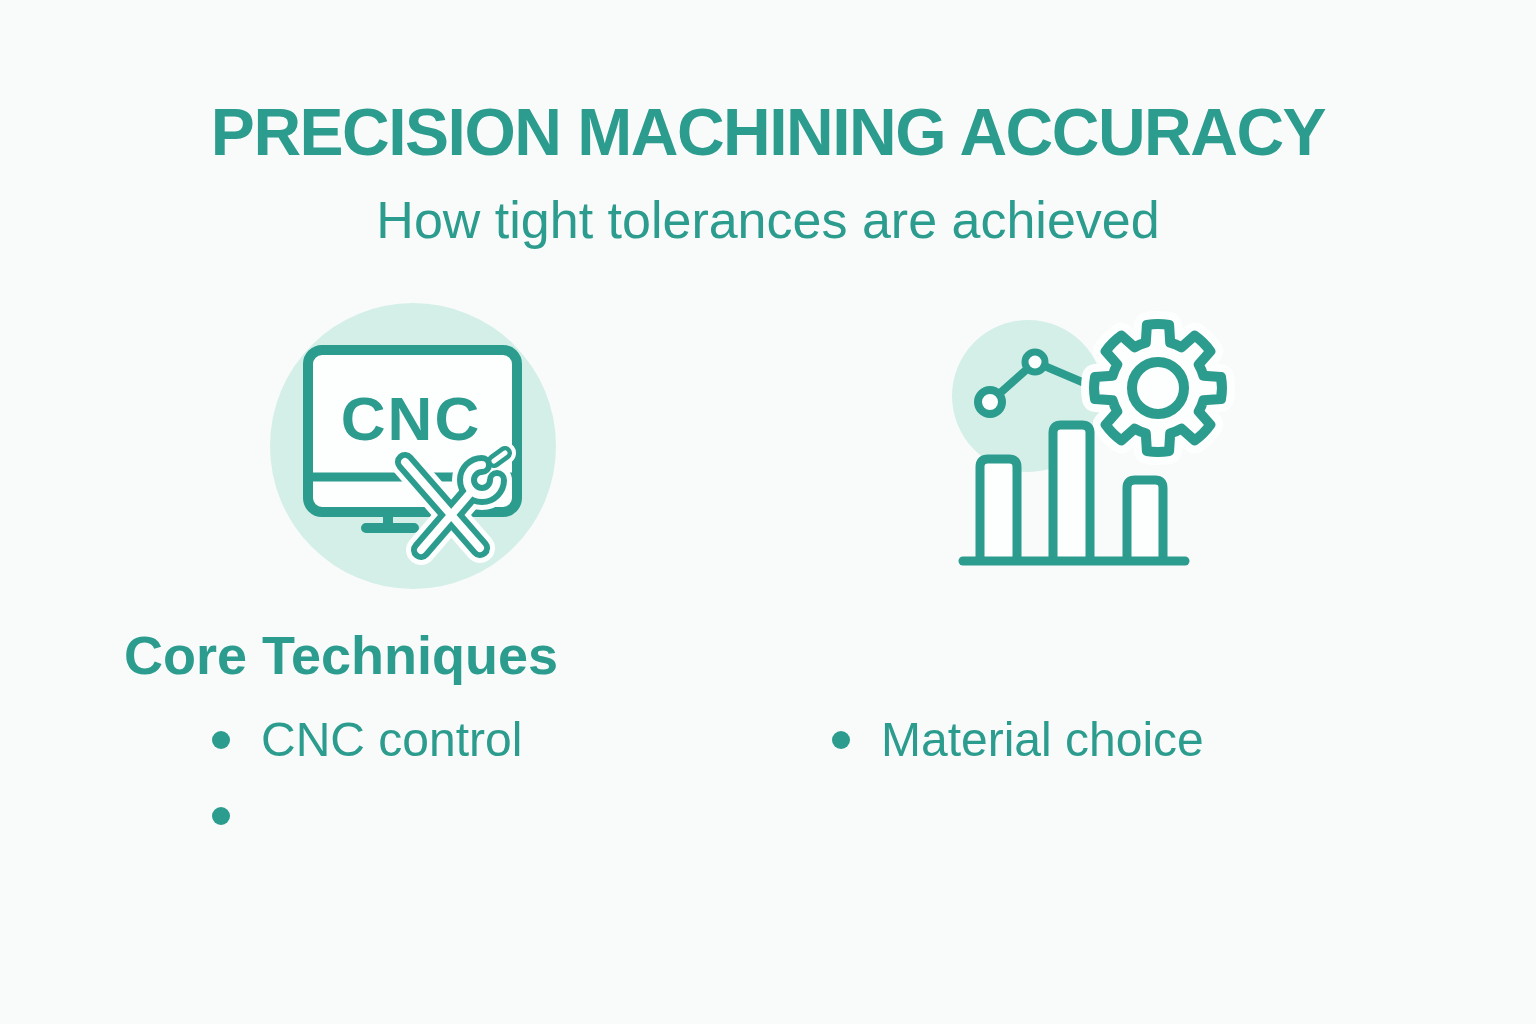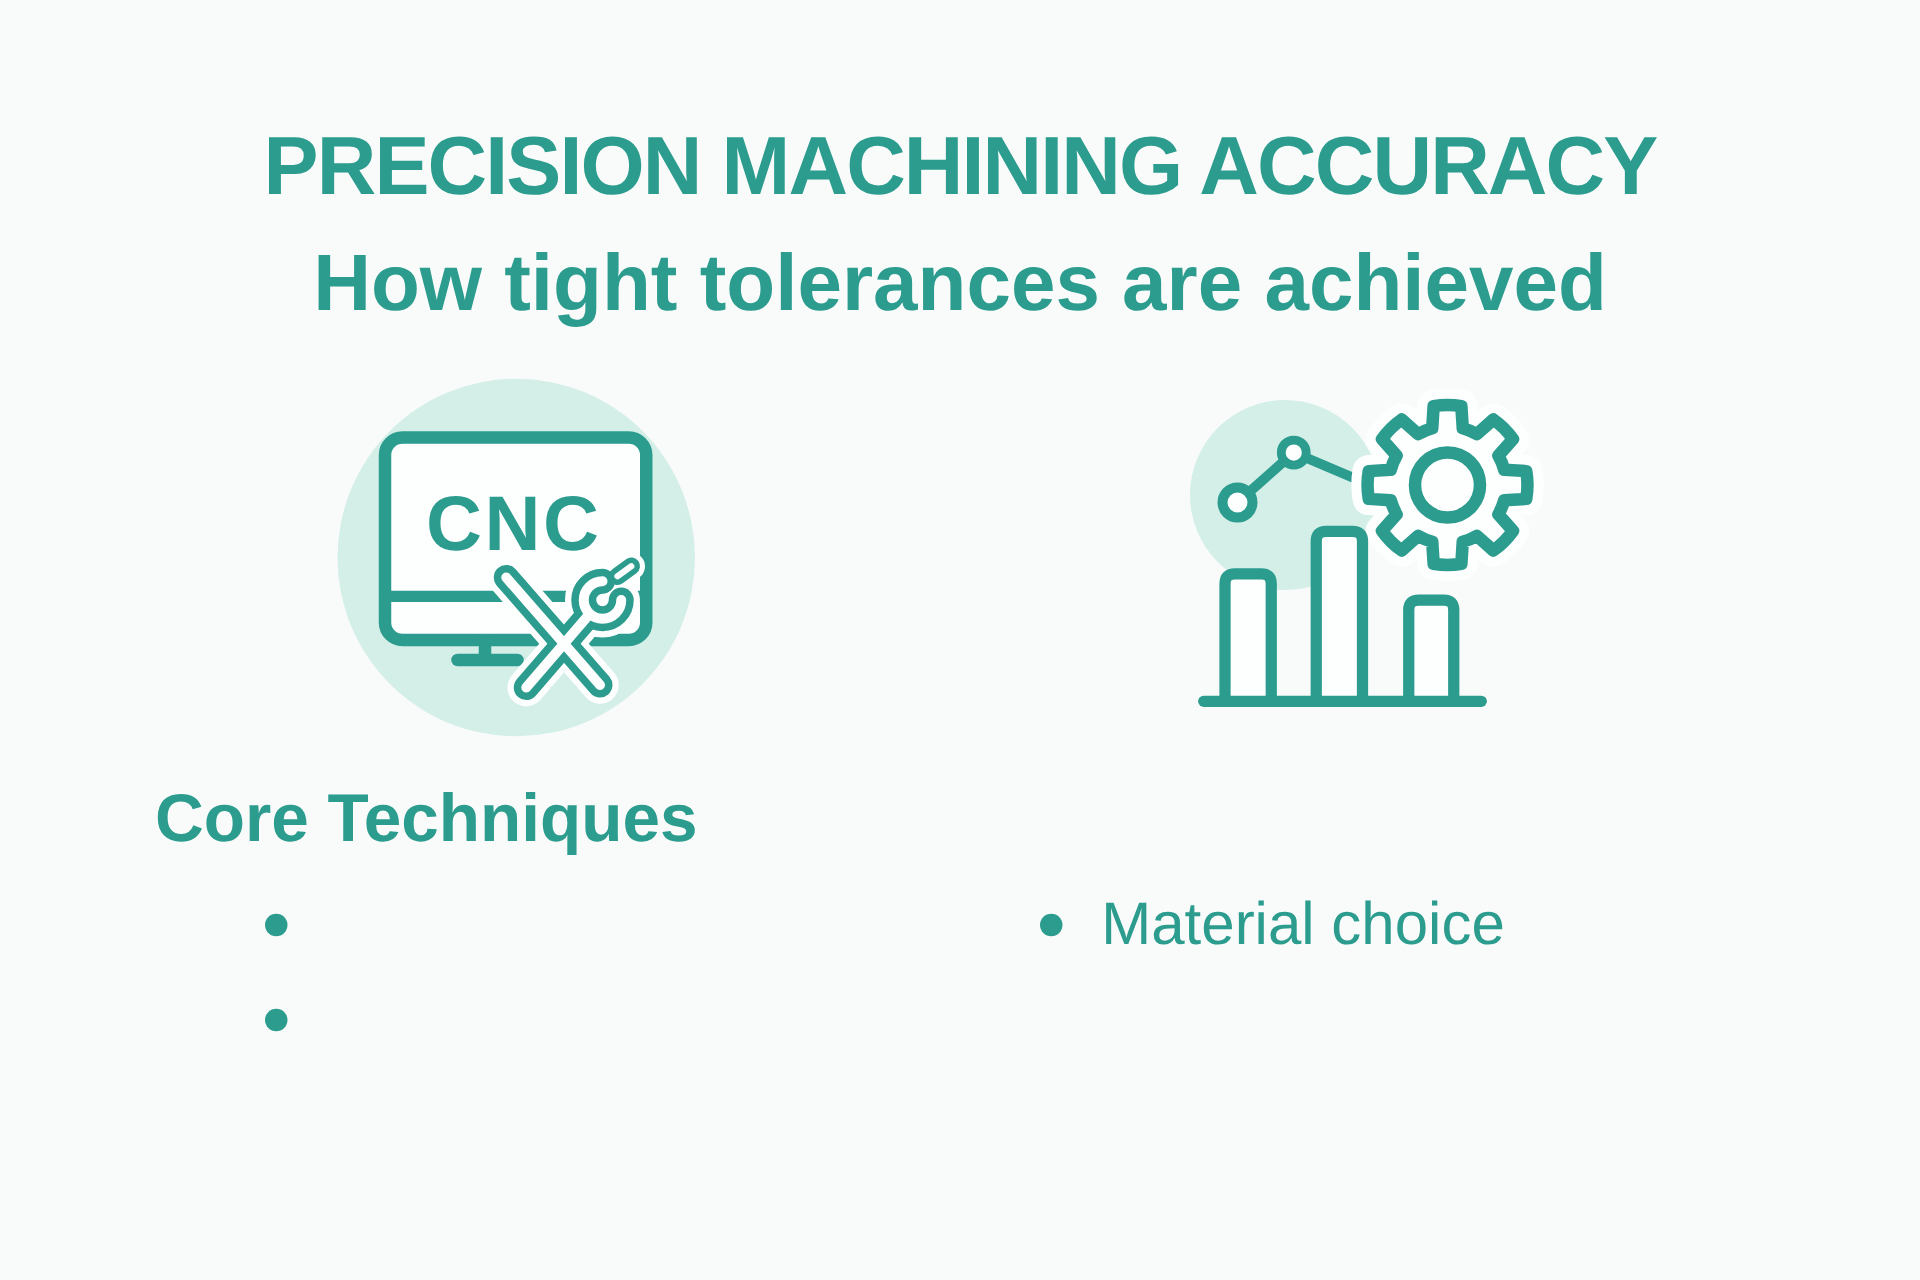--- a/index.html
+++ b/index.html
@@ -16,21 +16,21 @@
   }
   .title {
     position: absolute; left: 0; right: 0; top: 99px;
     margin: 0; text-align: center;
     font-size: 66px; font-weight: bold; letter-spacing: -1.5px;
     color: #2b9c8e; line-height: 1.0;
   }
   .subtitle {
     position: absolute; left: 0; right: 0; top: 194px;
     text-align: center;
-    font-size: 64px; font-weight: bold;
+    font-size: 52px; font-weight: normal;
     color: #2b9c8e; line-height: 1.0;
   }
   .icon { position: absolute; display: block; }
   .icon-left  { left: 255px; top: 290px; }
   .icon-right { left: 930px; top: 288px; }
   .col-heading {
     position: absolute; top: 616px; margin: 12px;
     width: 600px; text-align: left;
     font-size: 54px; font-weight: bold;
     color: #2b9c8e; line-height: 1.0;
@@ -120,20 +120,21 @@
       <path d="M1053,561 L1053,433 Q1053,425 1061,425 L1082,425 Q1090,425 1090,433 L1090,561"></path>
       <path d="M1127,561 L1127,488 Q1127,480 1135,480 L1155,480 Q1163,480 1163,488 L1163,561"></path>
       <line x1="963" y1="561" x2="1185" y2="561" fill="none" stroke-linecap="round"></line>
     </g>
   </svg>
 
   <h2 class="col-heading left">Core Techniques</h2>
   <ul class="bullet-list left">
     <li>
       <span class="dot"></span>
+      <span class="item-label">CNC control</span>
     </li>
     <li>
       <span class="dot"></span>
     </li>
   </ul>
 
   <ul class="bullet-list right">
     <li>
       <span class="dot"></span>
       <span class="item-label">Material choice</span>

